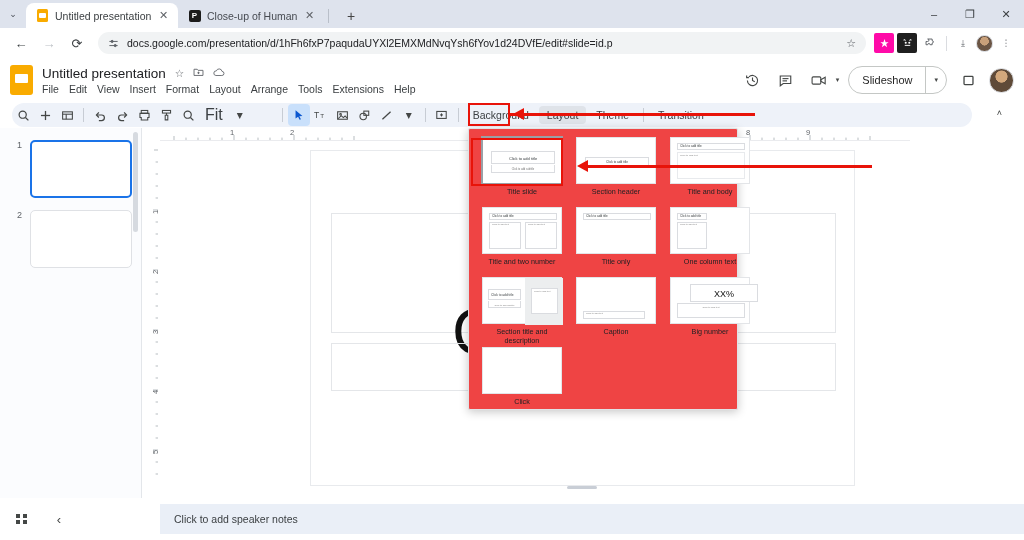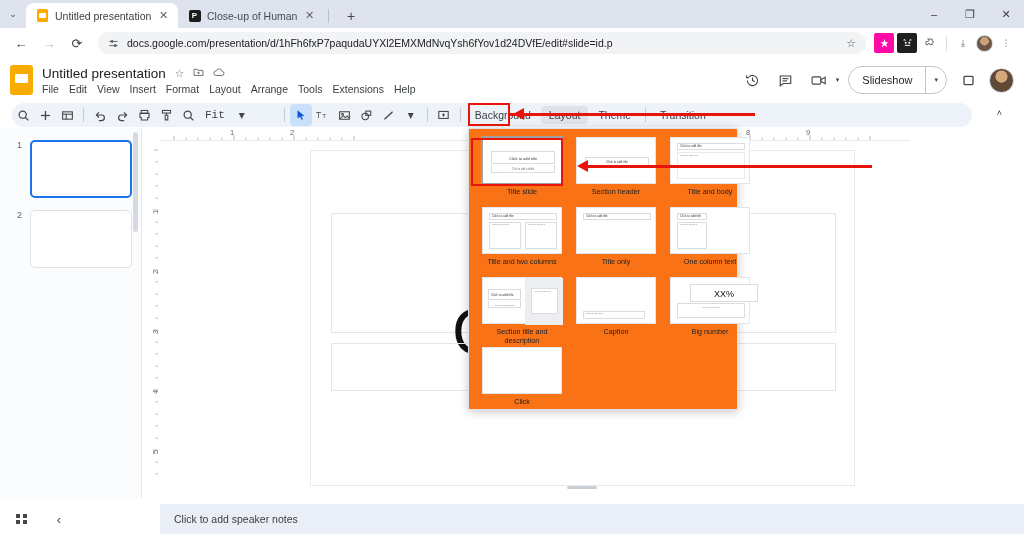--- a/index.html
+++ b/index.html
@@ -162,21 +162,21 @@
   }
   .tb-item {
     position: relative; z-index: 2; height: 22px; min-width: 22px;
     display: flex; align-items: center; justify-content: center;
     color: #444746; font-size: 12px; padding: 0 4px; border-radius: 4px;
   }
   .tb-sep {
     position: relative; z-index: 2; width: 1px; height: 14px;
     background: #c7ccd4; margin: 0 5px;
   }
-  .tb-text { font-size: 11px; color: #3c4043; padding: 0 6px; font-family: Liberation Mono, monospace; }
+  .tb-text { font-size: 16px; color: #3c4043; padding: 0 6px; }
   .tb-cursor { background: #c9e0fb; color: #0b57d0; }
   .tb-label {
     position: relative; z-index: 2; font-size: 10.5px; color: #3c4043;
     padding: 3px 8px; border-radius: 4px; margin: 0 1px;
   }
   .tb-label.pressed { background: #dfe3e9; }
   .tb-collapse {
     position: absolute; right: 22px; top: 108px; z-index: 3;
     font-size: 9px; color: #444746;
   }
@@ -232,21 +232,21 @@
     color: #111; font-family: "Liberation Sans", sans-serif; line-height: 1;
   }
   .canvas-handle {
     position: absolute; left: 425px; top: 358px; width: 30px; height: 3px;
     background: #c9ced6; border-radius: 2px;
   }
 
   
   .layout-panel {
     position: absolute; left: 468px; top: 128px; width: 270px; height: 282px;
-    background: #f97316; border: 1px solid #e0e2e6; border-radius: 2px;
+    background: #ef4444; border: 1px solid #e0e2e6; border-radius: 2px;
     box-shadow: 0 2px 10px rgba(0,0,0,0.22); z-index: 40;
     padding: 8px 10px;
   }
   .lp-grid {
     display: grid; grid-template-columns: repeat(3, 1fr);
     column-gap: 8px; row-gap: 2px;
   }
   .lp-cell { display: flex; flex-direction: column; align-items: center; }
   .lp-thumb {
     width: 80px; height: 47px; background: #ffffff; border: 1px solid #e3e5e8;
@@ -701,21 +701,21 @@
           <div class="m" style="left:6px; top:5px; width:68px; height:7px;">
             <div class="mt" style="font-size:3.1px">Click to add title</div>
           </div>
           <div class="m" style="left:6px; top:14px; width:32px; height:27px;">
             <div class="mt" style="font-size:2.4px; color:#888">Click to add text</div>
           </div>
           <div class="m" style="left:42px; top:14px; width:32px; height:27px;">
             <div class="mt" style="font-size:2.4px; color:#888">Click to add text</div>
           </div>
         </div>
-        <div class="lp-caption">Title and two columns</div>
+        <div class="lp-caption">Title and two number</div>
       </div>
 
       <div class="lp-cell">
         <div class="lp-thumb">
           <div class="m" style="left:6px; top:5px; width:68px; height:7px;">
             <div class="mt" style="font-size:3.1px">Click to add title</div>
           </div>
         </div>
         <div class="lp-caption">Title only</div>
       </div>

